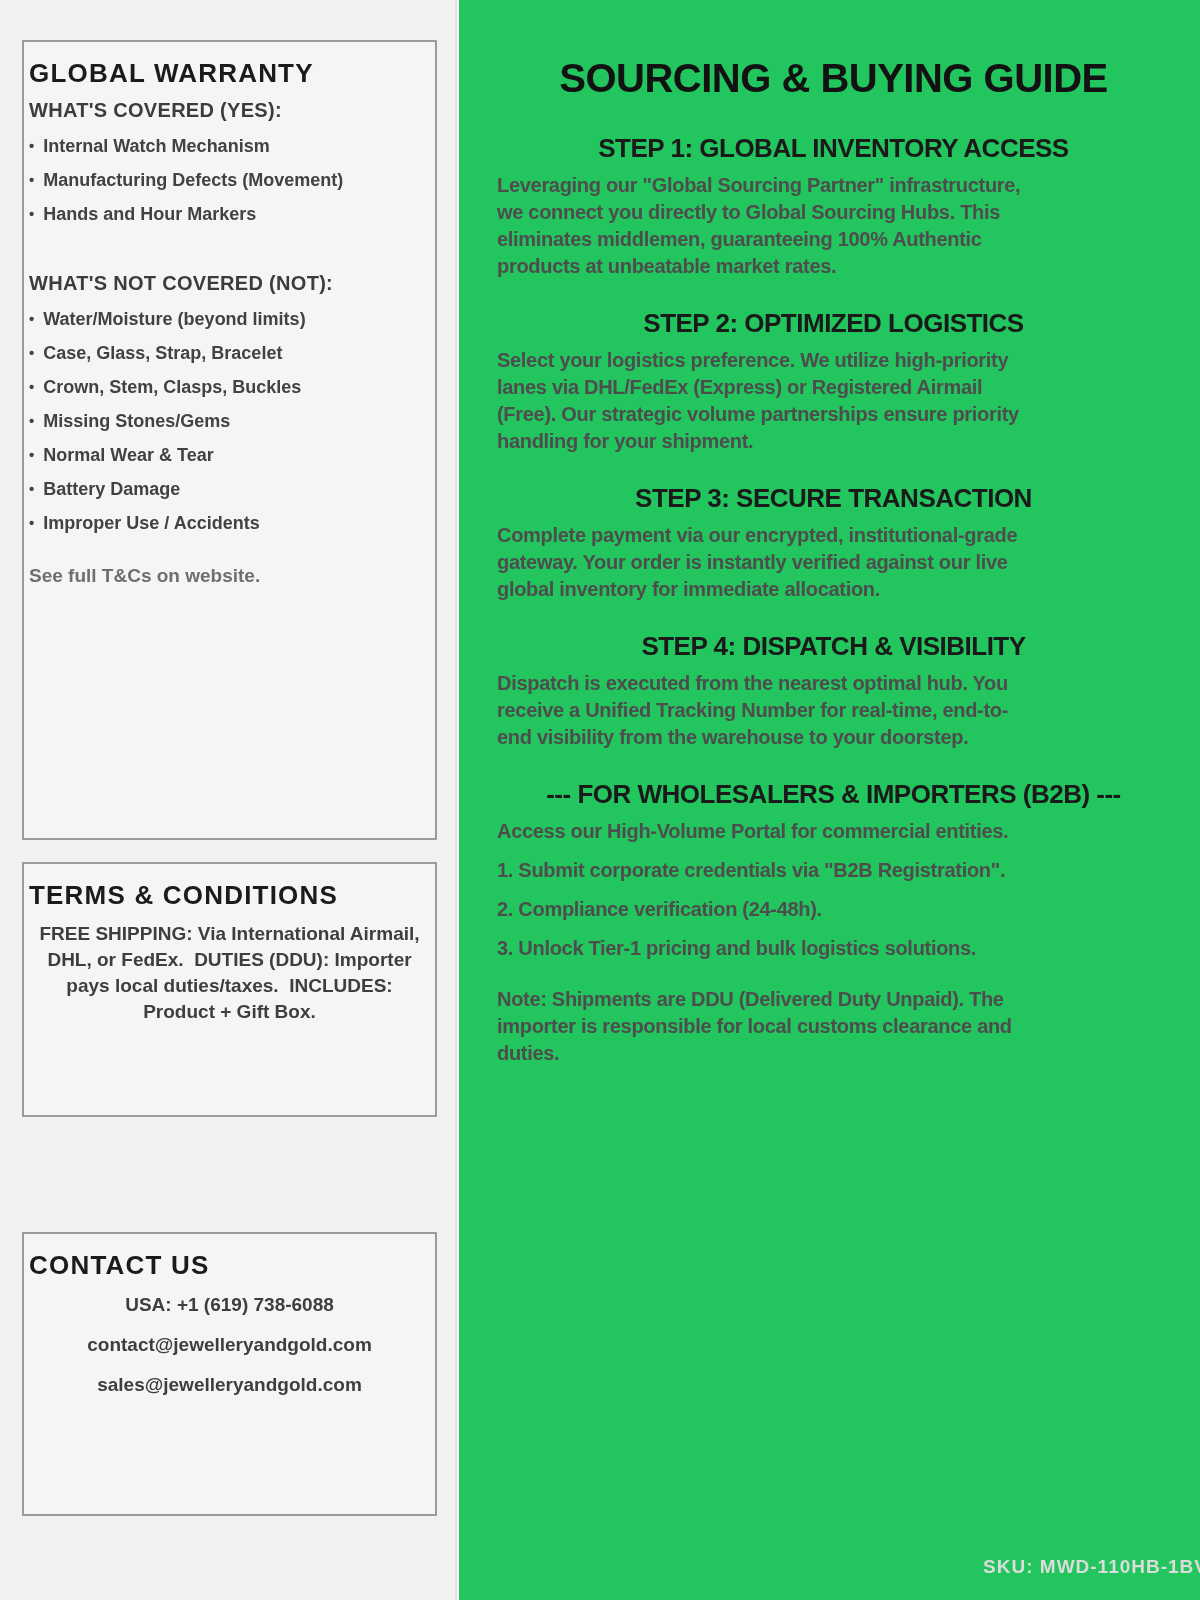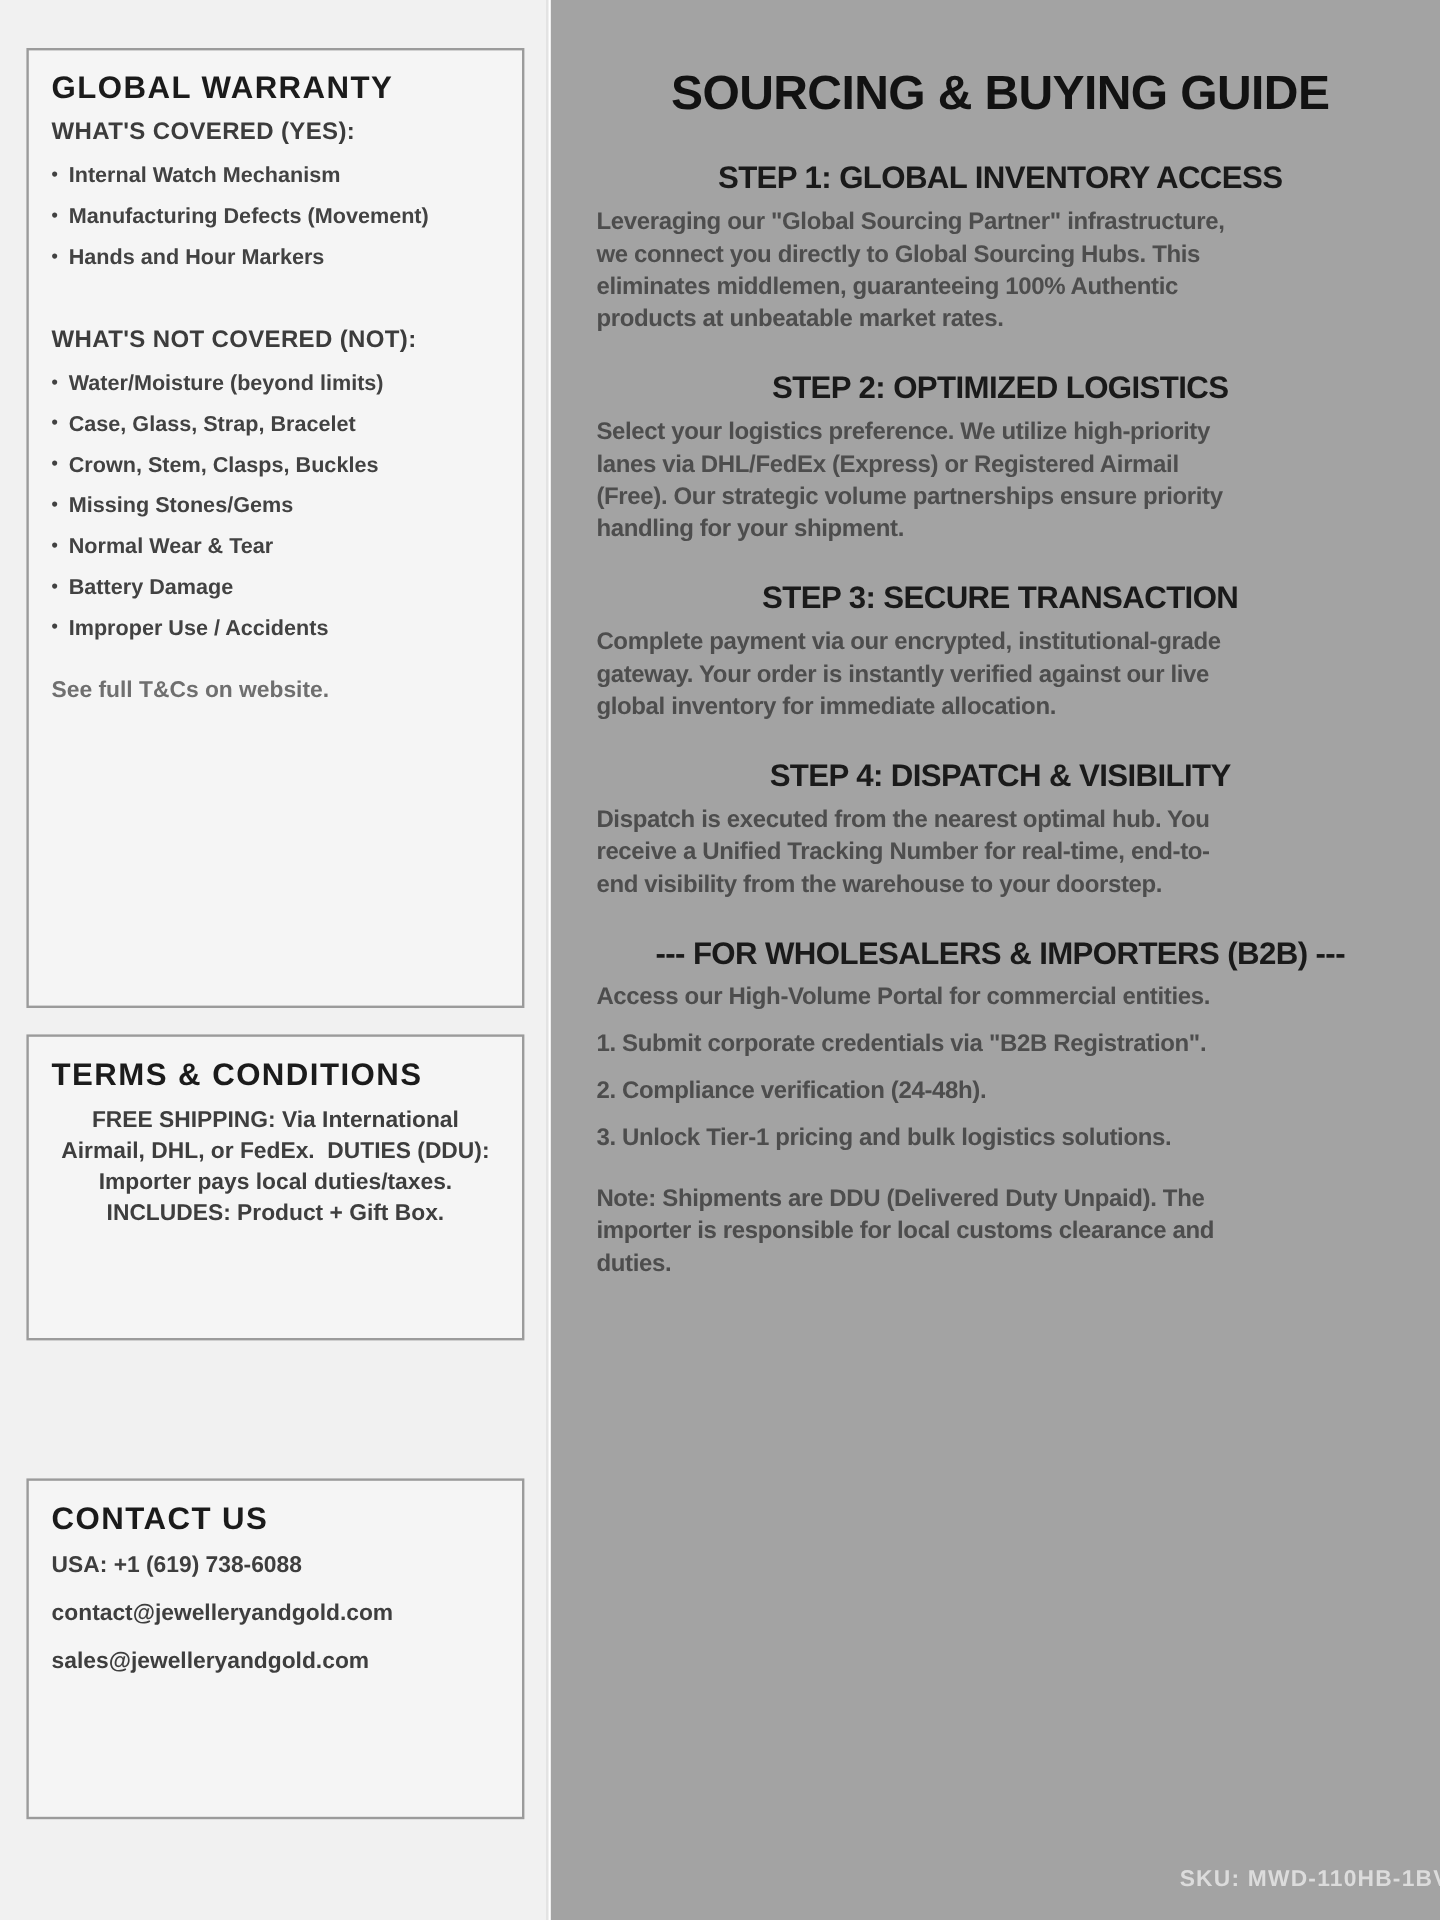--- a/index.html
+++ b/index.html
@@ -17,21 +17,21 @@
     width: 457px; height: 1600px;
     background: #f1f1f1;
     border-right: 2px solid #e3e3e3;
     box-sizing: border-box;
   }
   .panel {
     position: absolute; left: 22px; width: 415px;
     background: #f5f5f5;
     border: 2px solid #9b9b9b;
     box-sizing: border-box;
-    padding: 16px 19px;
+    padding: 16px 5px;
   }
   .panel-warranty { top: 40px;  height: 800px; }
   .panel-terms    { top: 862px; height: 255px; }
   .panel-contact  { top: 1232px; height: 284px; }
 
   .panel h2 {
     margin: 0 0 6px 0;
     font-size: 26px; font-weight: bold;
     letter-spacing: 1.2px;
     color: #1b1b1b;
@@ -58,29 +58,29 @@
   .terms-body {
     margin: 10px 0 0 0;
     font-size: 19px; font-weight: bold;
     color: #3e3e3e; line-height: 26px;
     white-space: pre-wrap;
     text-align: center;
   }
   .contact-line {
     margin: 0 0 16px 0;
     font-size: 19px; font-weight: bold;
-    color: #3e3e3e; line-height: 24px;
+    color: #3e3e3e; line-height: 24px; text-align: center;
   }
   .contact-lines { margin-top: 12px; }
 
   
   .main {
     position: absolute; left: 459px; top: 0;
     width: 741px; height: 1600px;
-    background: #a3a3a3;
+    background: #22c55e;
     box-sizing: border-box;
     padding: 0 30px 0 38px;
     overflow: hidden;
   }
   .main-title {
     margin: 56px 0 0 0;
     text-align: center;
     font-size: 40px; font-weight: bold;
     letter-spacing: -0.5px;
     color: #121212;

